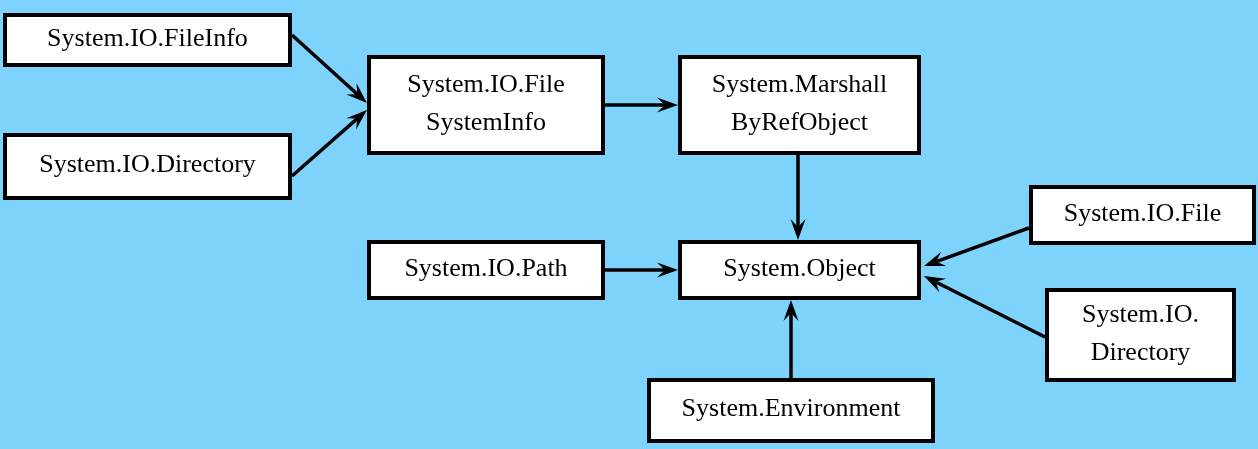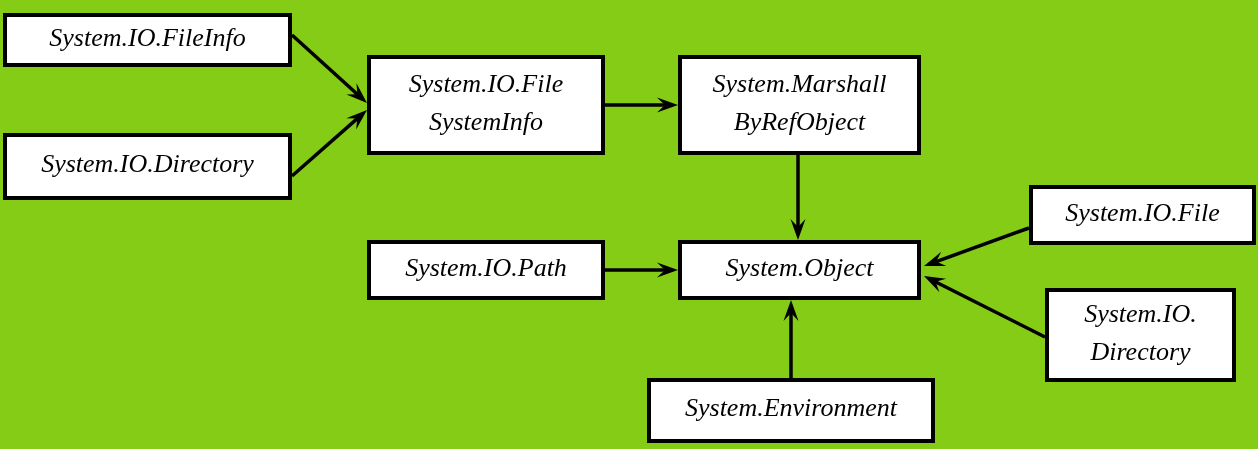--- a/index.html
+++ b/index.html
@@ -5,24 +5,23 @@
 <style>
   html, body {
     margin: 0;
     padding: 0;
     background: #ffffff;
   }
   #diagram-root {
     position: relative;
     width: 1258px;
     height: 449px;
-    background: #84cc16;
+    background: #7dd3fc;
     overflow: hidden;
     font-family: "Liberation Serif", "DejaVu Serif", serif;
-    font-style: italic;
   }
   svg#diagram-canvas {
     position: absolute;
     top: 0;
     left: 0;
     width: 1258px;
     height: 449px;
     display: block;
   }
   .node-box {

